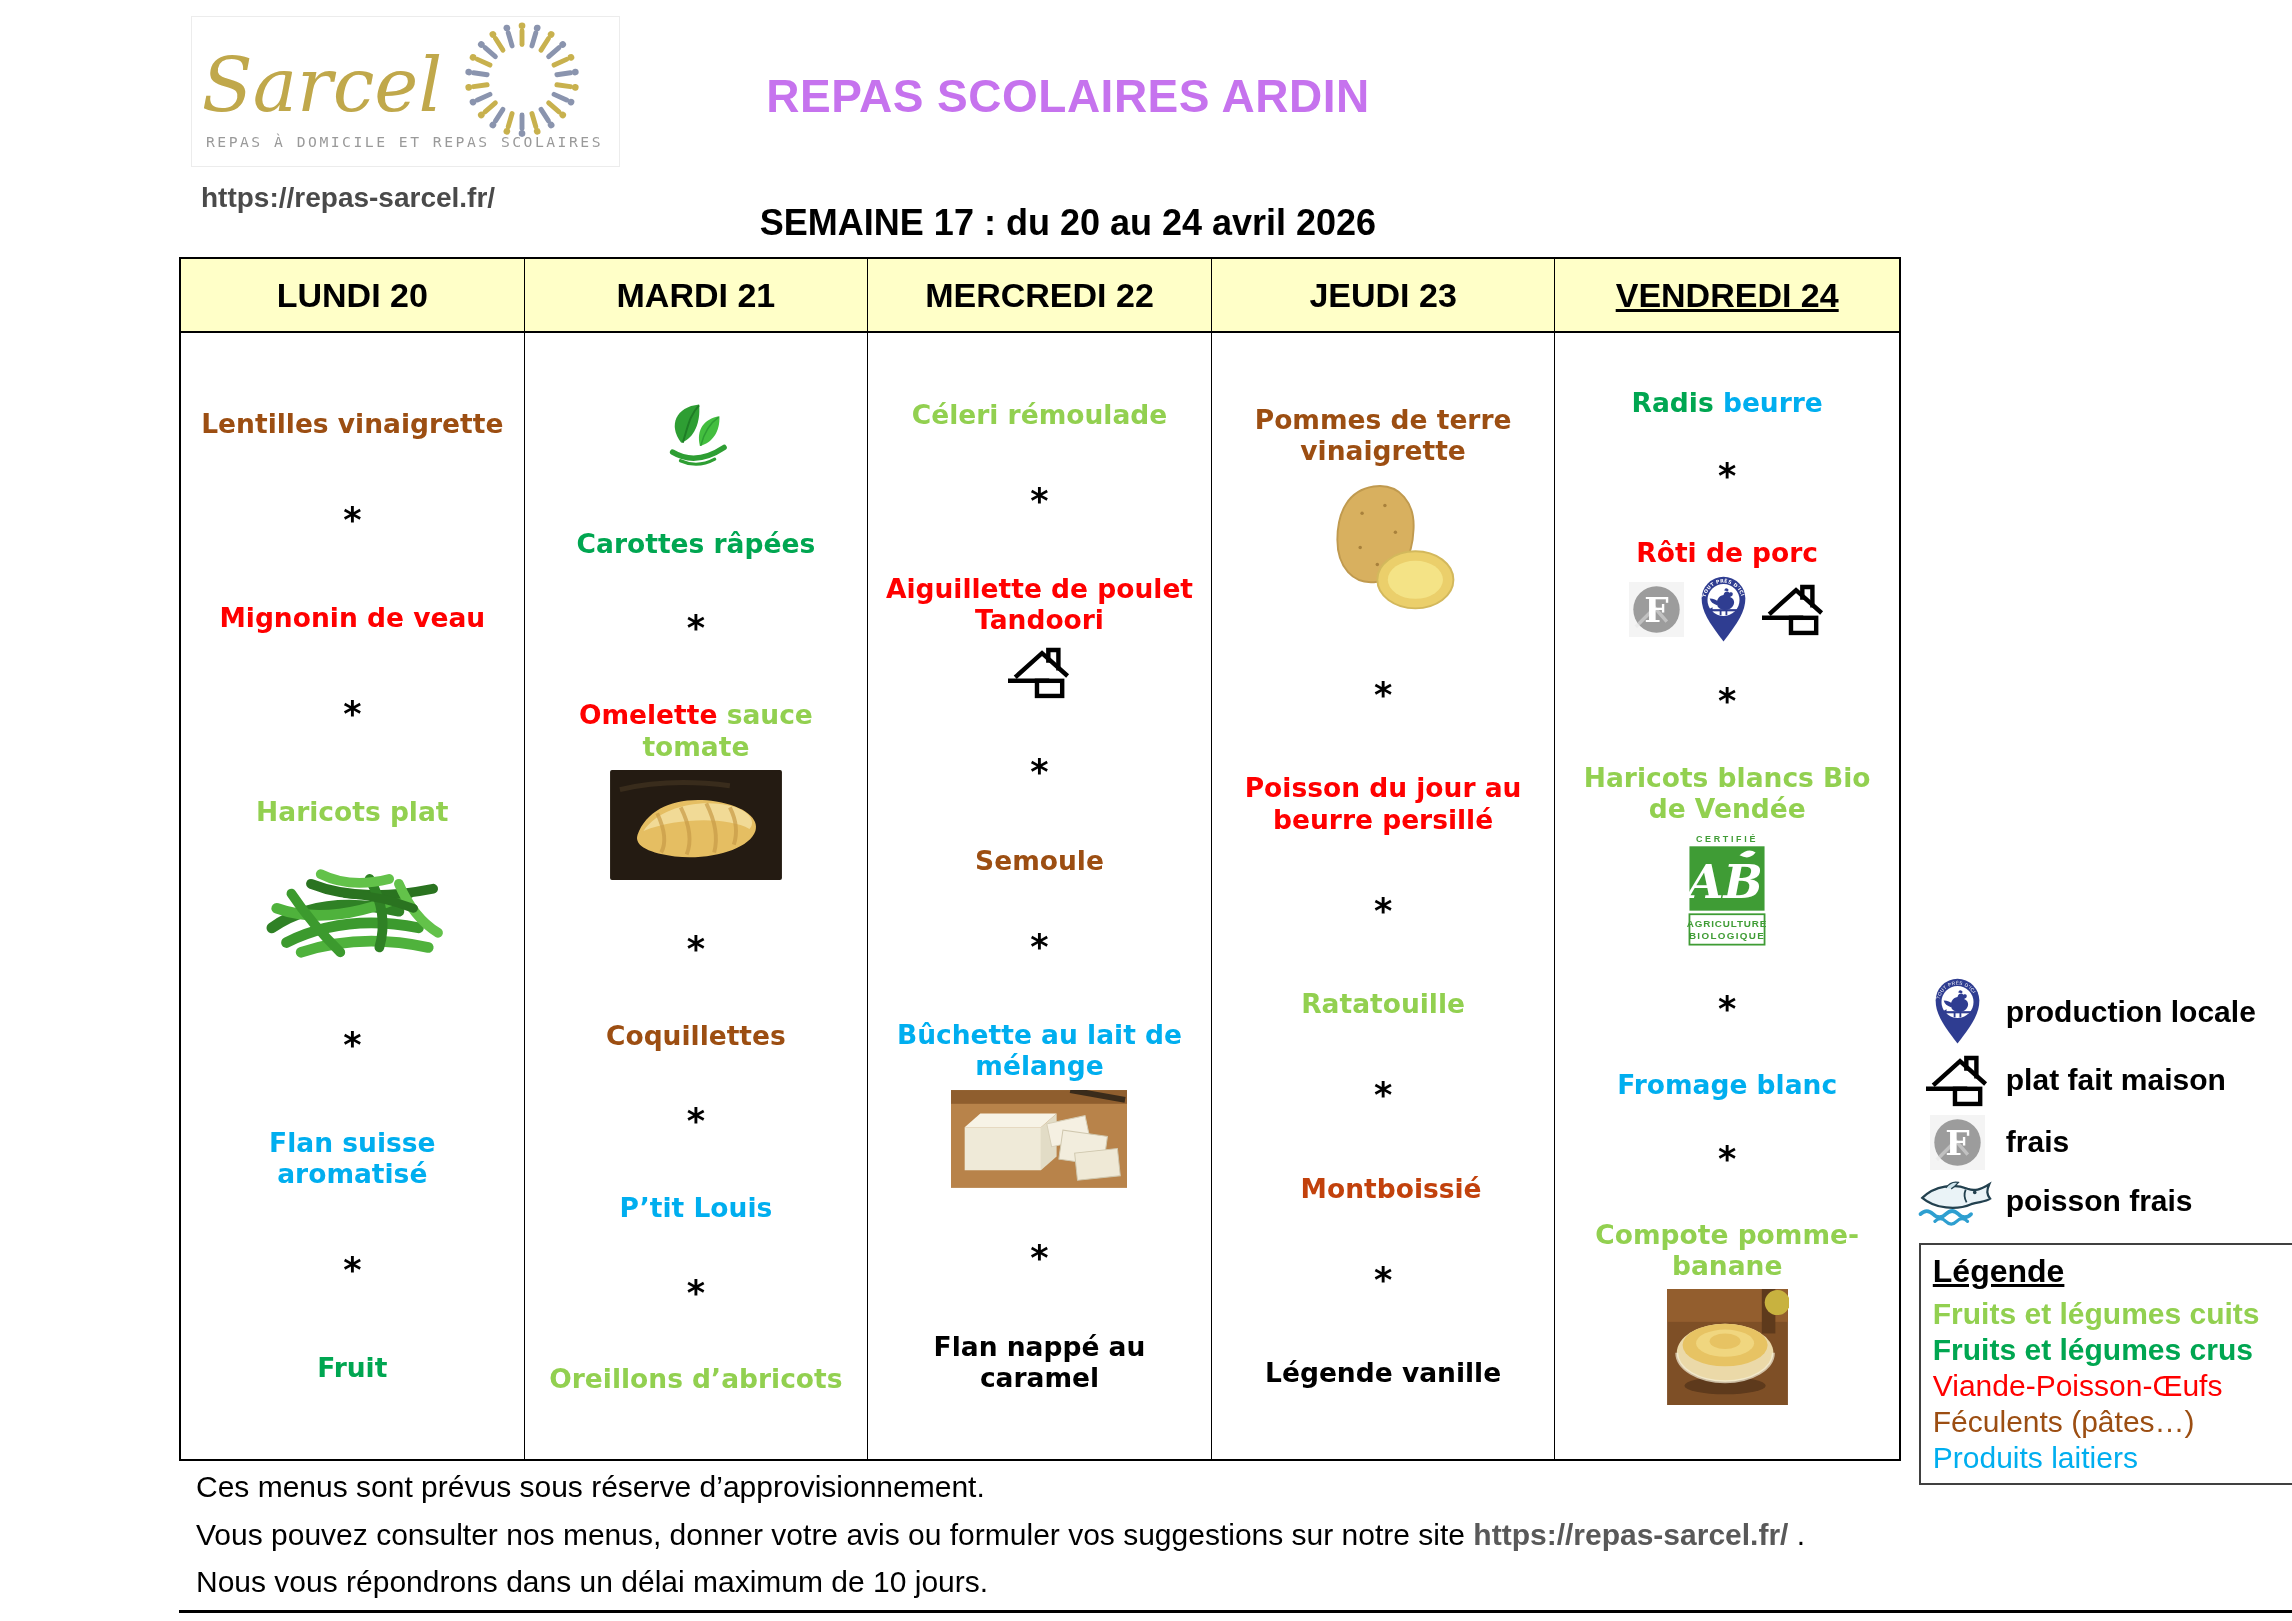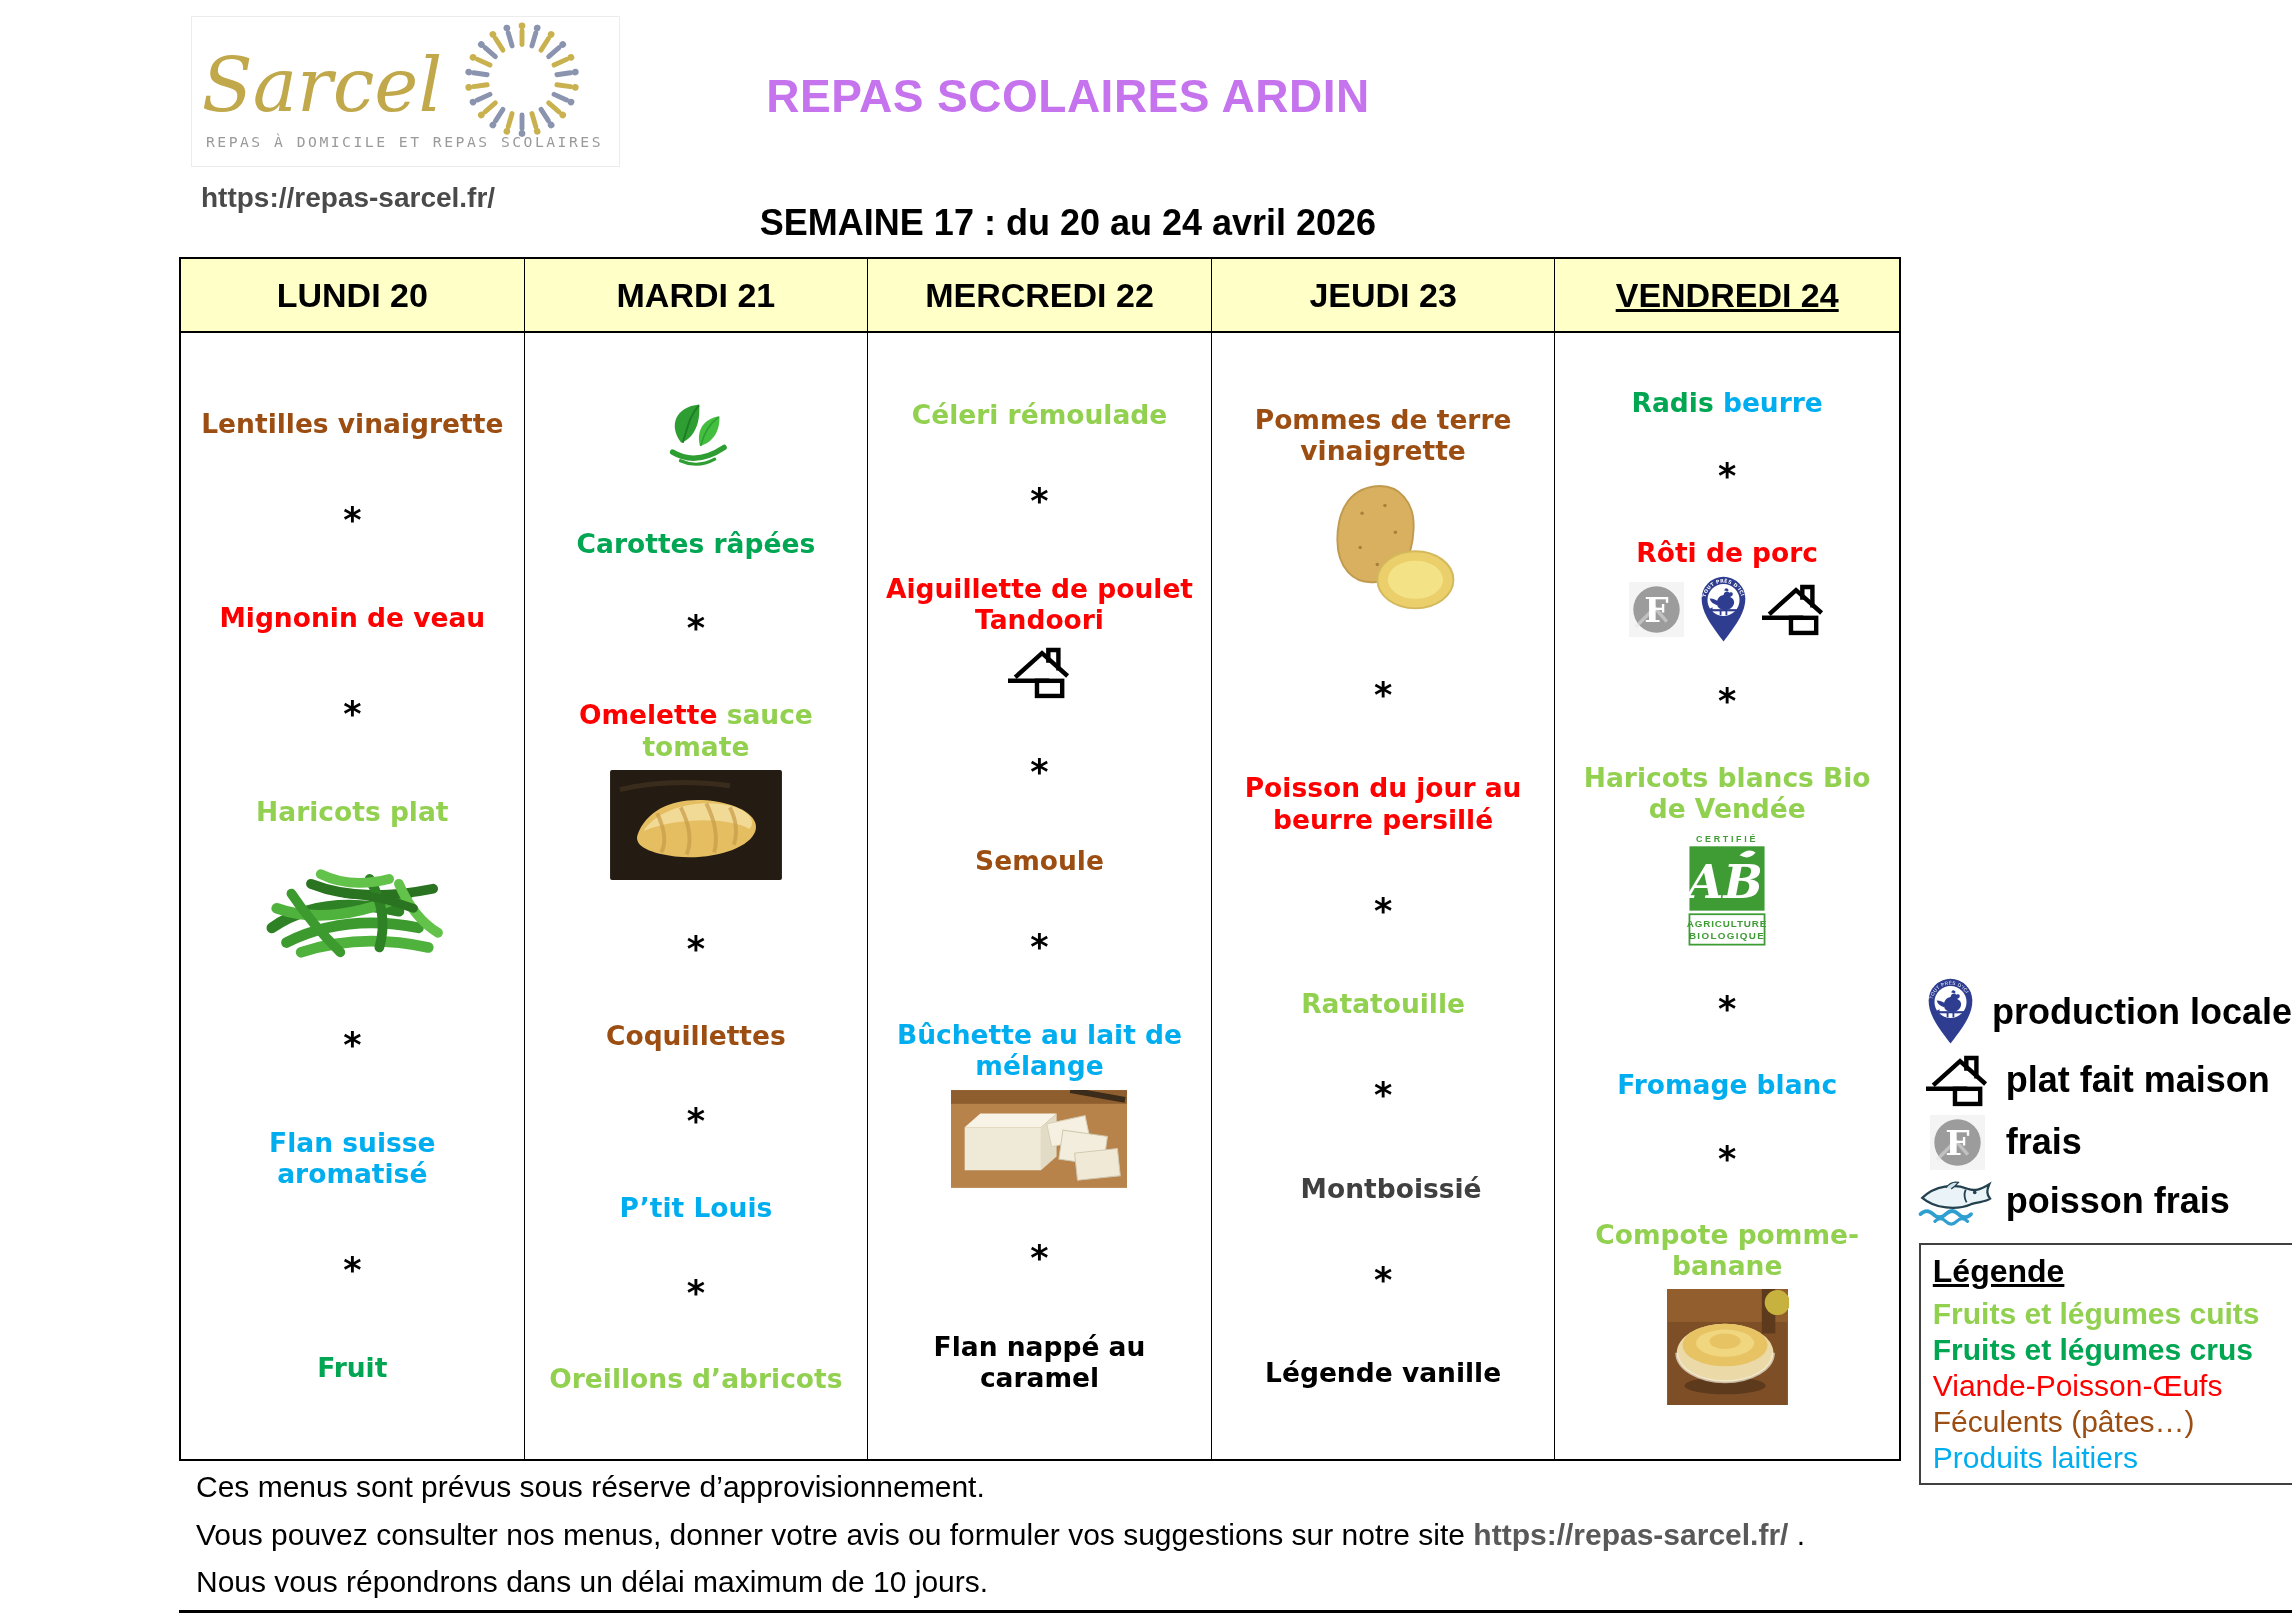--- a/index.html
+++ b/index.html
@@ -31,21 +31,21 @@
   .dish{font-family:"DejaVu Sans",sans-serif;font-weight:bold;font-size:26.5px;line-height:1.18;
         text-align:center;max-width:323px;}
   .star{font-family:"DejaVu Sans",sans-serif;font-size:35px;font-weight:bold;line-height:.9;}
   .icon-row{display:flex;align-items:center;justify-content:center;gap:13.7px;margin-top:7.8px;}
   .img,.icn{line-height:0;display:inline-block;}
 
   
   #side-legend{position:absolute;left:1921px;top:978px;width:371px;}
   .sl-row{display:flex;align-items:center;gap:11.8px;margin-bottom:5.9px;}
   .sl-icon{width:73px;display:flex;justify-content:center;align-items:center;}
-  .sl-label{font-size:36px;font-weight:bold;white-space:nowrap;}
+  .sl-label{font-size:30px;font-weight:bold;white-space:nowrap;}
 
   #legend-box{position:absolute;left:1919px;top:1243px;width:380px;border:2.9px solid #404040;
               padding:7.8px 11.8px;box-sizing:border-box;background:#fff;}
   #legend-title{font-size:32px;font-weight:bold;text-decoration:underline;margin:0 0 5.9px 0;}
   .lg-entry{font-size:30px;line-height:36px;white-space:nowrap;}
   .lg-entry.bold{font-weight:bold;}
 
   
   #footer{position:absolute;left:196px;top:1470px;width:1941px;font-size:30px;}
   #footer p{margin:0 0 13.7px 0;}
@@ -271,21 +271,21 @@
               </g>
     <ellipse cx="116" cy="110" rx="40" ry="30" fill="#ebcf6b" stroke="#d3b85c" stroke-width="2"></ellipse>
     <ellipse cx="116" cy="110" rx="29" ry="20" fill="#f4e386"></ellipse>
             </svg></span>
         </div></div>
       <div class="star">*</div>
       <div class="dish"><span style="color: rgb(255, 0, 0);">Poisson du jour au beurre persillé</span></div>
       <div class="star">*</div>
       <div class="dish"><span style="color: rgb(146, 208, 80);">Ratatouille</span></div>
       <div class="star">*</div>
-      <div class="dish"><span style="color: #404040; margin-left: 16px;">Montboissié</span></div>
+      <div class="dish"><span style="color: #c2410c; margin-left: 16px;">Montboissié</span></div>
       <div class="star">*</div>
       <div class="dish"><span style="color: rgb(0, 0, 0);">Légende vanille</span></div>
     </div>
     <div class="day-cell last">
       <div class="dish"><span style="color: rgb(0, 166, 81);">Radis</span> <span style="color: rgb(0, 174, 239);">beurre</span></div>
       <div class="star">*</div>
       <div class="dish"><span style="color: rgb(255, 0, 0);">Rôti de porc</span><div class="icon-row">
           <span class="icn"><svg width="55" height="55" viewBox="0 0 64 64" style="font-size:27px">
     <rect width="64" height="64" fill="#f4f4f4"></rect>
     <circle cx="32" cy="32" r="27" fill="#9c9c9c"></circle>

